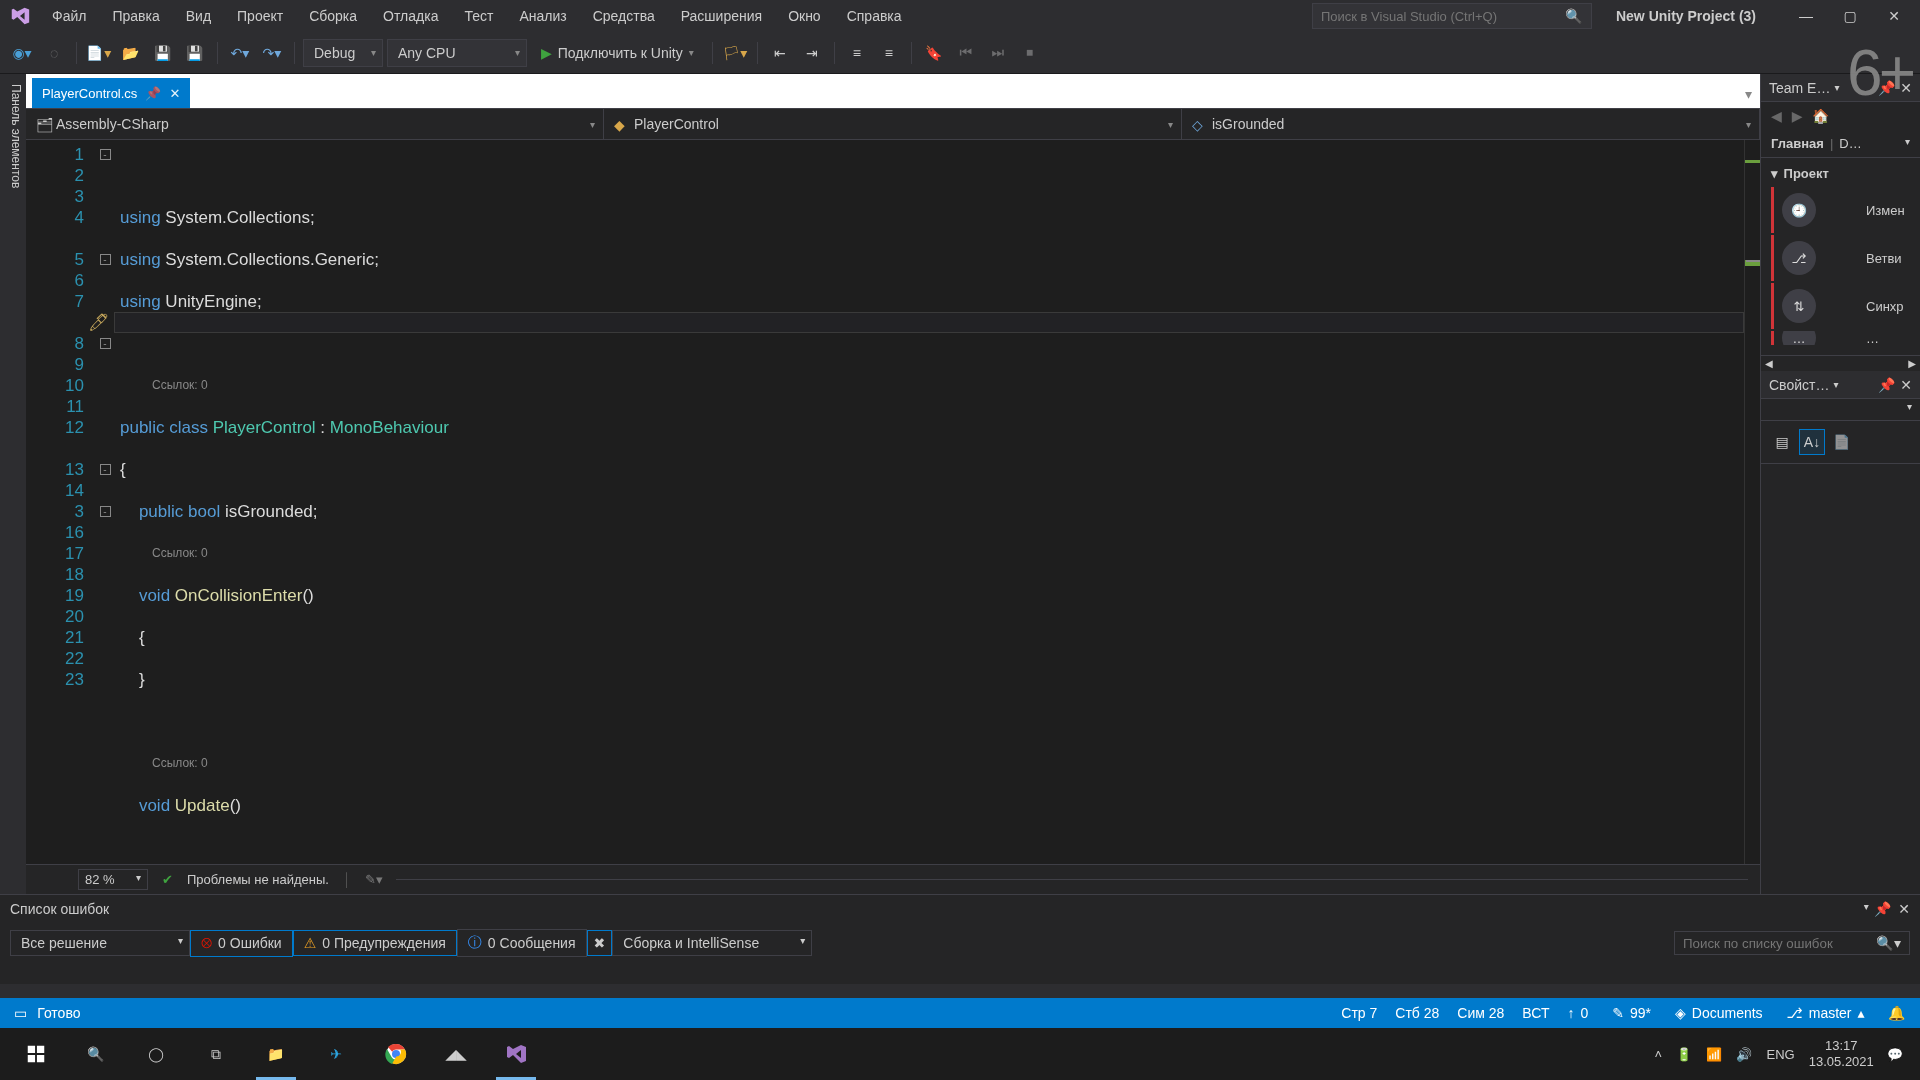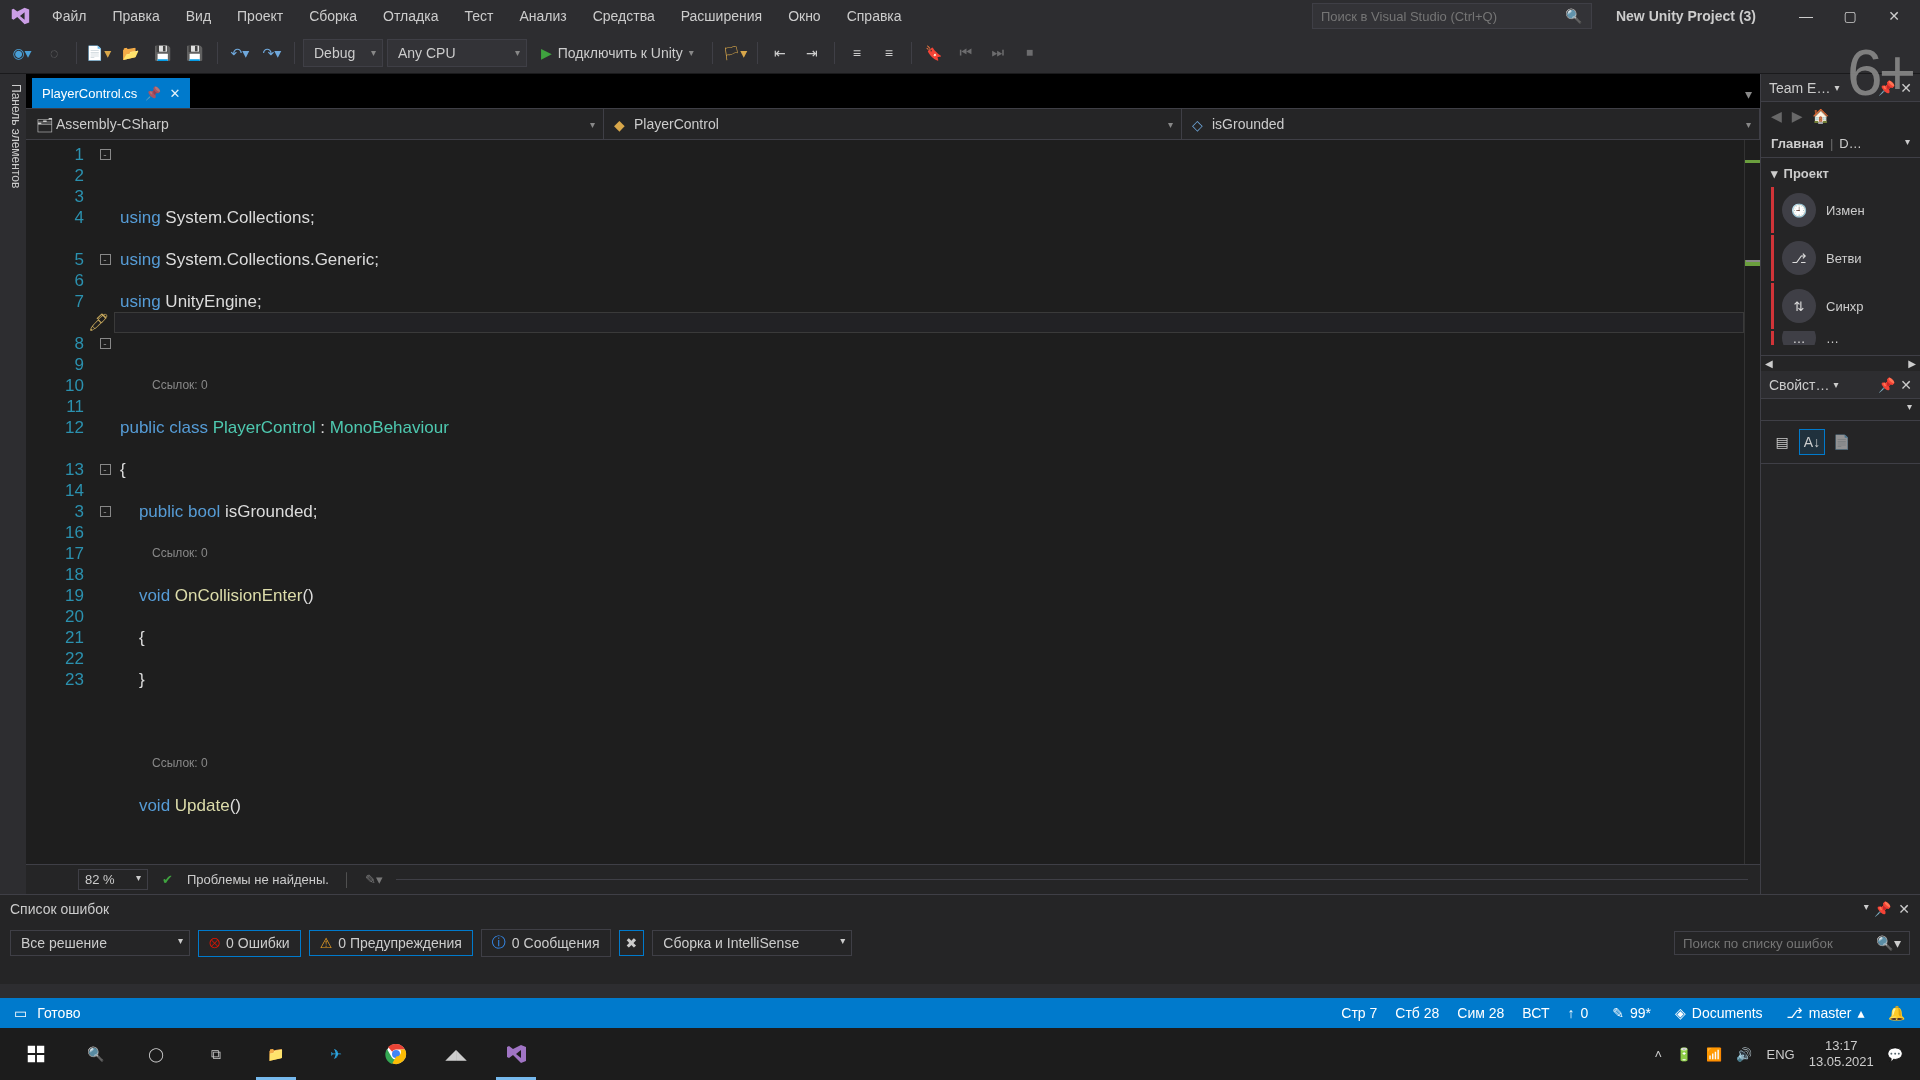--- a/index.html
+++ b/index.html
@@ -21,21 +21,21 @@
 .tool-dropdown::after { content: "▾"; position: absolute; right: 6px; font-size: 10px; color: #888; }
 .attach-btn { color: #ccc; display: flex; align-items: center; gap: 6px; padding: 0 10px; }
 .attach-play { color: #3fa33f; }
 
 .age-badge { position: absolute; right: 8px; top: 36px; font-size: 64px; font-weight: 300; color: #888; opacity: 0.9; letter-spacing: -4px; }
 
 .main-area { display: flex; height: 820px; }
 .sidebar-left { width: 26px; background: #2d2d30; writing-mode: vertical-rl; text-orientation: mixed; padding: 10px 3px; color: #ccc; font-size: 12px; text-align: left; }
 
 .editor-area { flex: 1; display: flex; flex-direction: column; background: #1e1e1e; }
-.tab-bar { height: 34px; display: flex; align-items: flex-end; background: #000000; padding-left: 6px; }
+.tab-bar { height: 34px; display: flex; align-items: flex-end; background: #ffffff; padding-left: 6px; }
 .tab { height: 30px; padding: 0 10px; display: flex; align-items: center; gap: 8px; color: #fff; background: #007acc; font-size: 13px; }
 .tab .pin { opacity: 0.7; }
 .tab .close { opacity: 0.9; }
 .nav-bar { height: 32px; display: flex; background: #252526; border-bottom: 1px solid #3f3f46; border-top: 1px solid #3f3f46; }
 .nav-combo { flex: 1; padding: 6px 10px; color: #ccc; border-right: 1px solid #3f3f46; display: flex; align-items: center; gap: 6px; position: relative; }
 .nav-combo::after { content: "▾"; position: absolute; right: 8px; font-size: 10px; color: #888; }
 .nav-icon-sm { width: 14px; height: 14px; display: inline-block; }
 
 .code-area { flex: 1; display: flex; position: relative; overflow: hidden; }
 .gutter { width: 70px; background: #1e1e1e; color: #2b91af; text-align: right; padding: 4px 12px 4px 0; font-family: Consolas, monospace; font-size: 17px; line-height: 21px; }
@@ -64,31 +64,31 @@
 .right-panels { width: 160px; background: #252526; display: flex; flex-direction: column; border-left: 1px solid #3f3f46; }
 .panel-header { height: 28px; display: flex; align-items: center; padding: 0 8px; background: #2d2d30; color: #ccc; gap: 4px; border-bottom: 1px solid #3f3f46; }
 .panel-header .pin { margin-left:auto; }
 .te-row { display:flex; gap:10px; padding: 6px 10px; color:#ccc; }
 .te-tabs { padding: 6px 10px; display:flex; gap:6px; font-size:13px; border-bottom:1px solid #3f3f46; }
 .te-tab { font-weight:600; }
 .te-section { padding: 8px 10px; font-size: 13px; }
 .te-section-title { display:flex; align-items:center; gap:6px; font-weight:600; margin-bottom:6px; }
 .te-item { display:flex; align-items:center; gap:10px; padding:6px 0; border-left: 3px solid #d13438; padding-left: 8px; margin-bottom: 2px; position: relative; overflow: hidden; }
 .te-item .plate { width: 34px; height: 34px; background: #3f3f46; border-radius: 50%; display:flex; align-items:center; justify-content:center; color:#ddd; }
-.te-item .lbl { flex:1; white-space: nowrap; }
+.te-item .lbl { flex:1; white-space: nowrap; margin-left: 40px; }
 
 .props-panel { flex:1; }
 .props-tools { display:flex; gap:4px; padding: 8px; border-bottom: 1px solid #3f3f46; }
 .props-tools span { width:26px; height:26px; display:flex; align-items:center; justify-content:center; border:1px solid transparent; }
 .props-tools .sel { border-color:#007acc; background:#0e639c33; }
 
 .error-list { height: 90px; background: #252526; border-top: 1px solid #3f3f46; }
 .el-header { height: 28px; display:flex; align-items:center; padding:0 10px; color:#ccc; }
 .el-header .pin { margin-left:auto; display:flex; gap:6px; }
-.el-filters { display:flex; align-items:center; gap:8px; padding:6px 10px; }
+.el-filters { display:flex; align-items:center; gap:0; padding:6px 10px; }
 .el-dd { border:1px solid #3f3f46; padding:4px 22px 4px 10px; position:relative; min-width: 180px; }
 .el-dd::after { content:"▾"; position:absolute; right:6px; font-size:10px; }
 .el-btn { display:flex; align-items:center; gap:6px; border:1px solid #3f3f46; padding:4px 10px; }
 .el-btn.acc { border-color:#007acc; }
 .el-search { margin-left:auto; border:1px solid #3f3f46; padding:3px 8px; display:flex; align-items:center; width: 236px; }
 .el-search input { background:transparent; border:none; color:#ccc; outline:none; flex:1; }
 
 .statusbar { position:absolute; bottom:52px; left:0; right:0; height: 30px; background:#007acc; color:#fff; display:flex; align-items:center; padding:0 14px; gap: 18px; font-size: 14px; }
 .statusbar .left { display:flex; gap:10px; align-items:center; }
 .statusbar .right { margin-left:auto; display:flex; gap:24px; align-items:center; }

